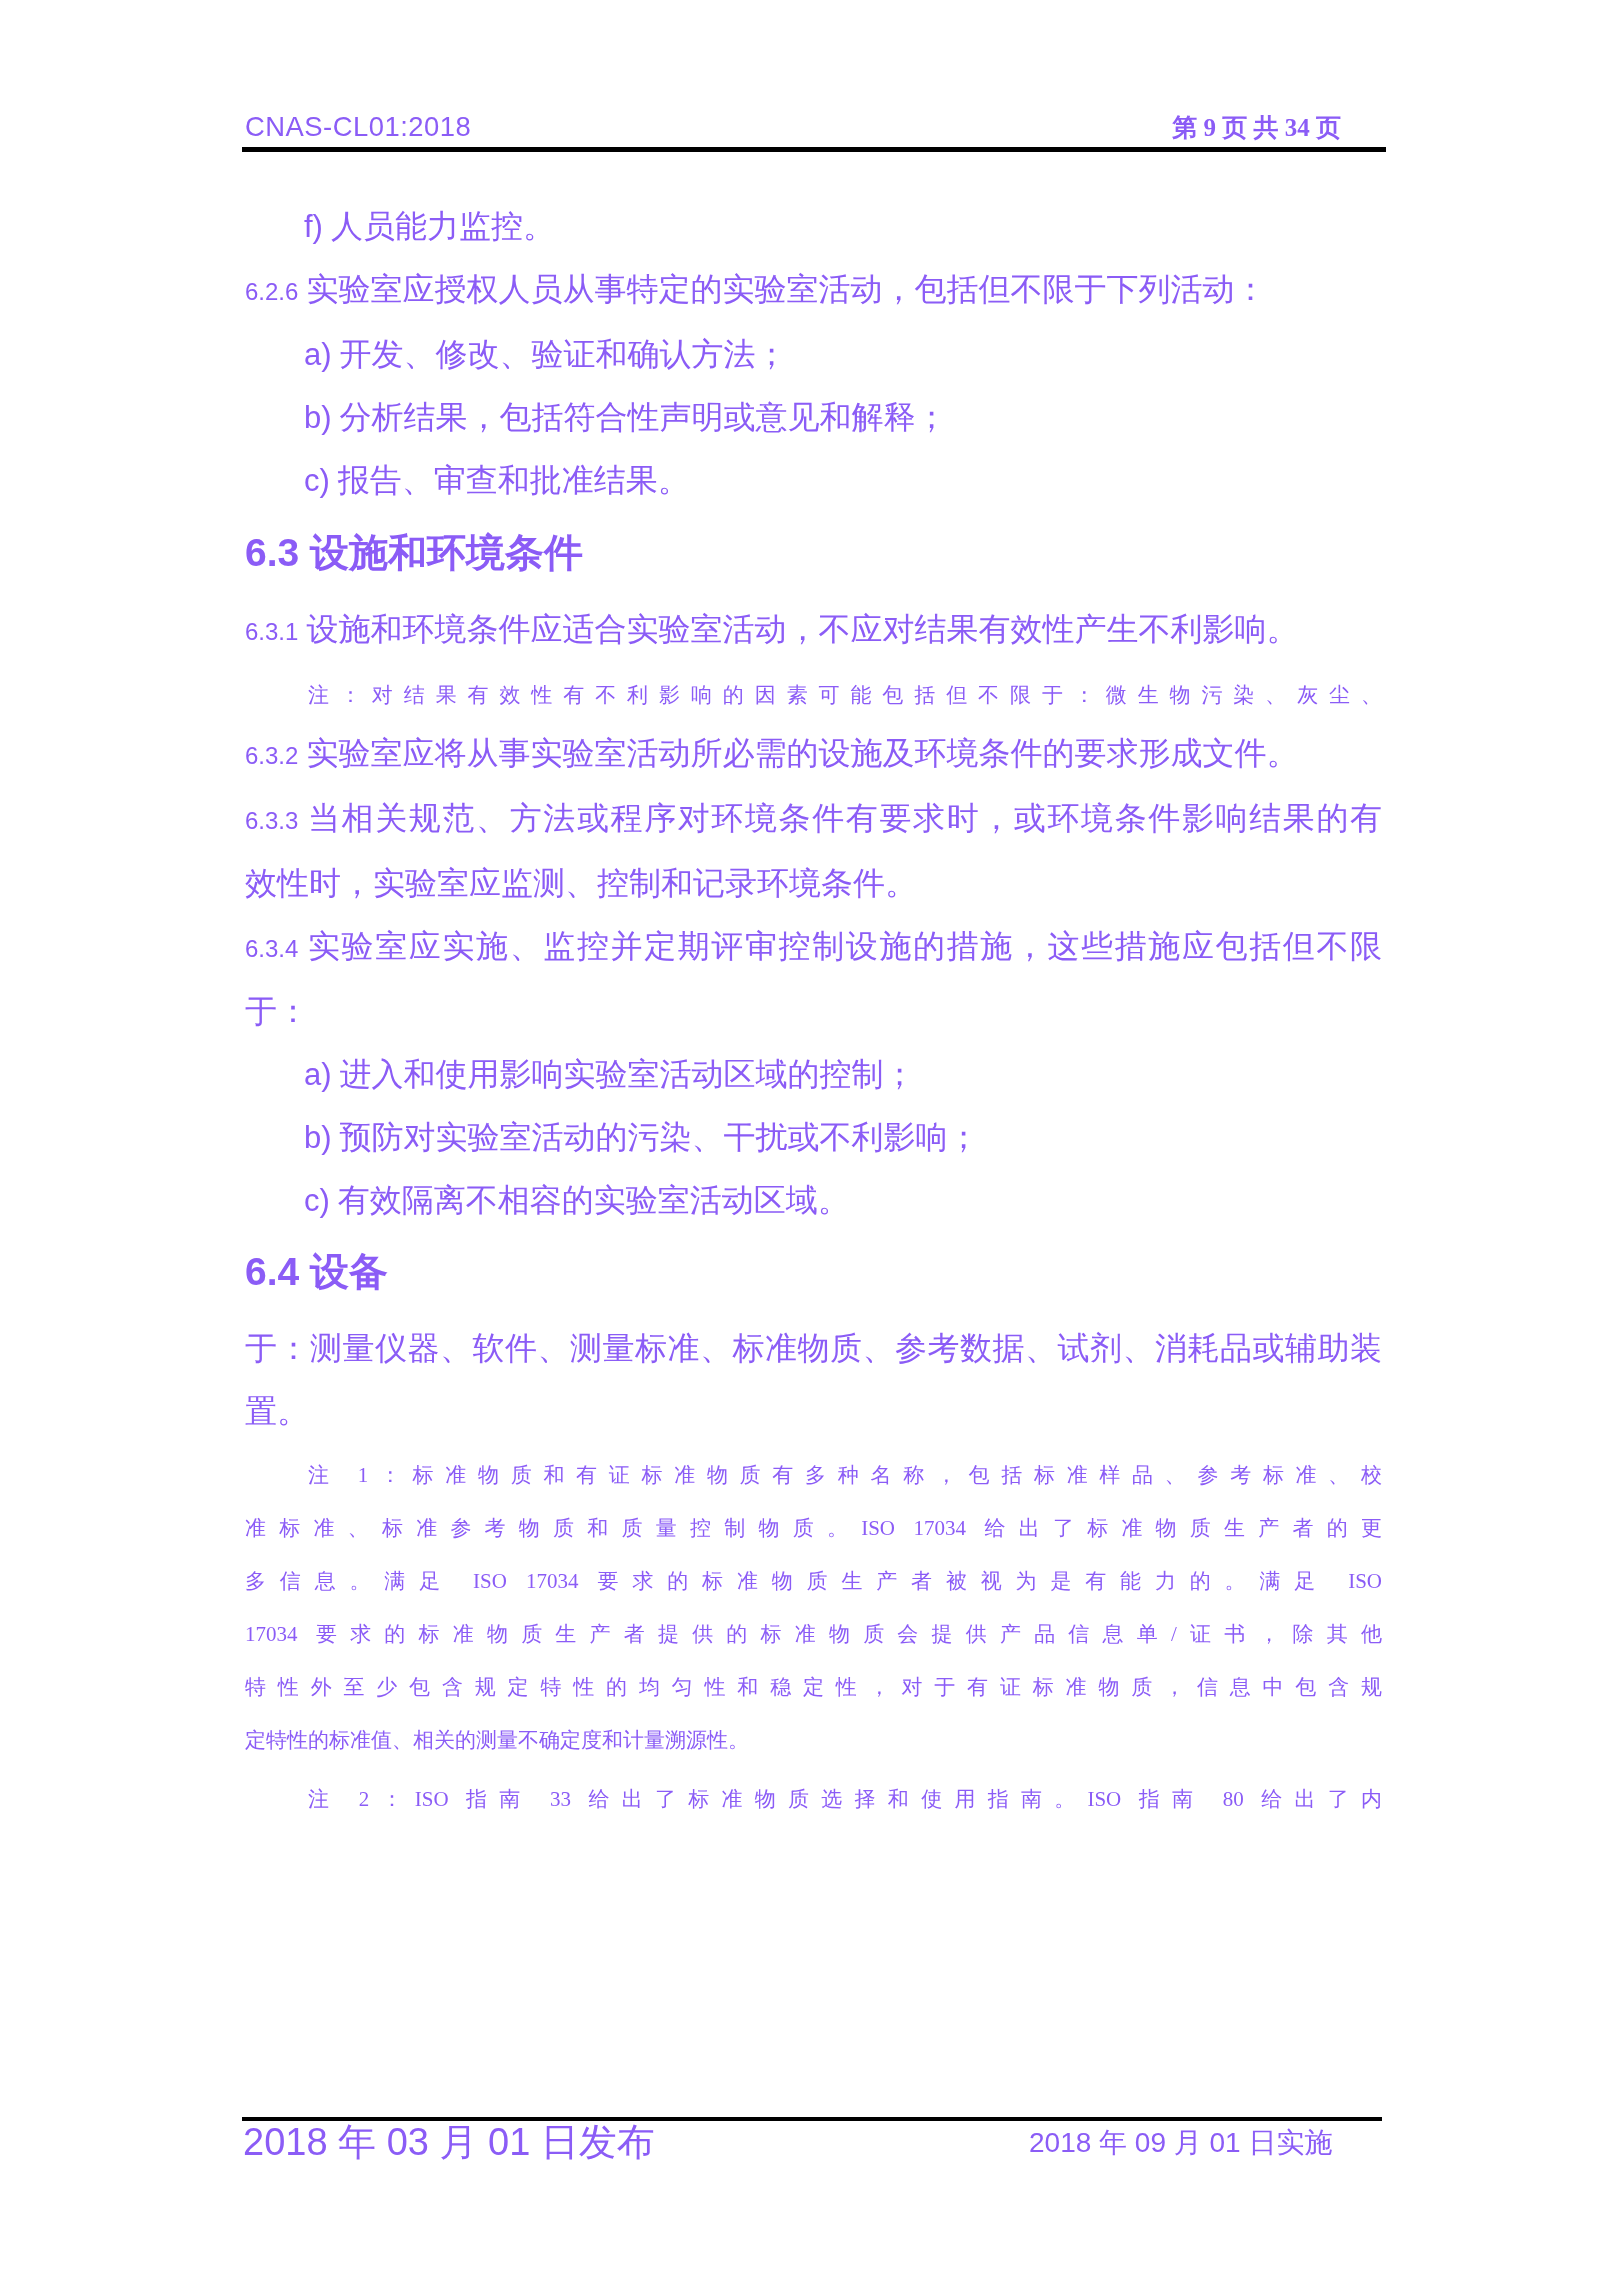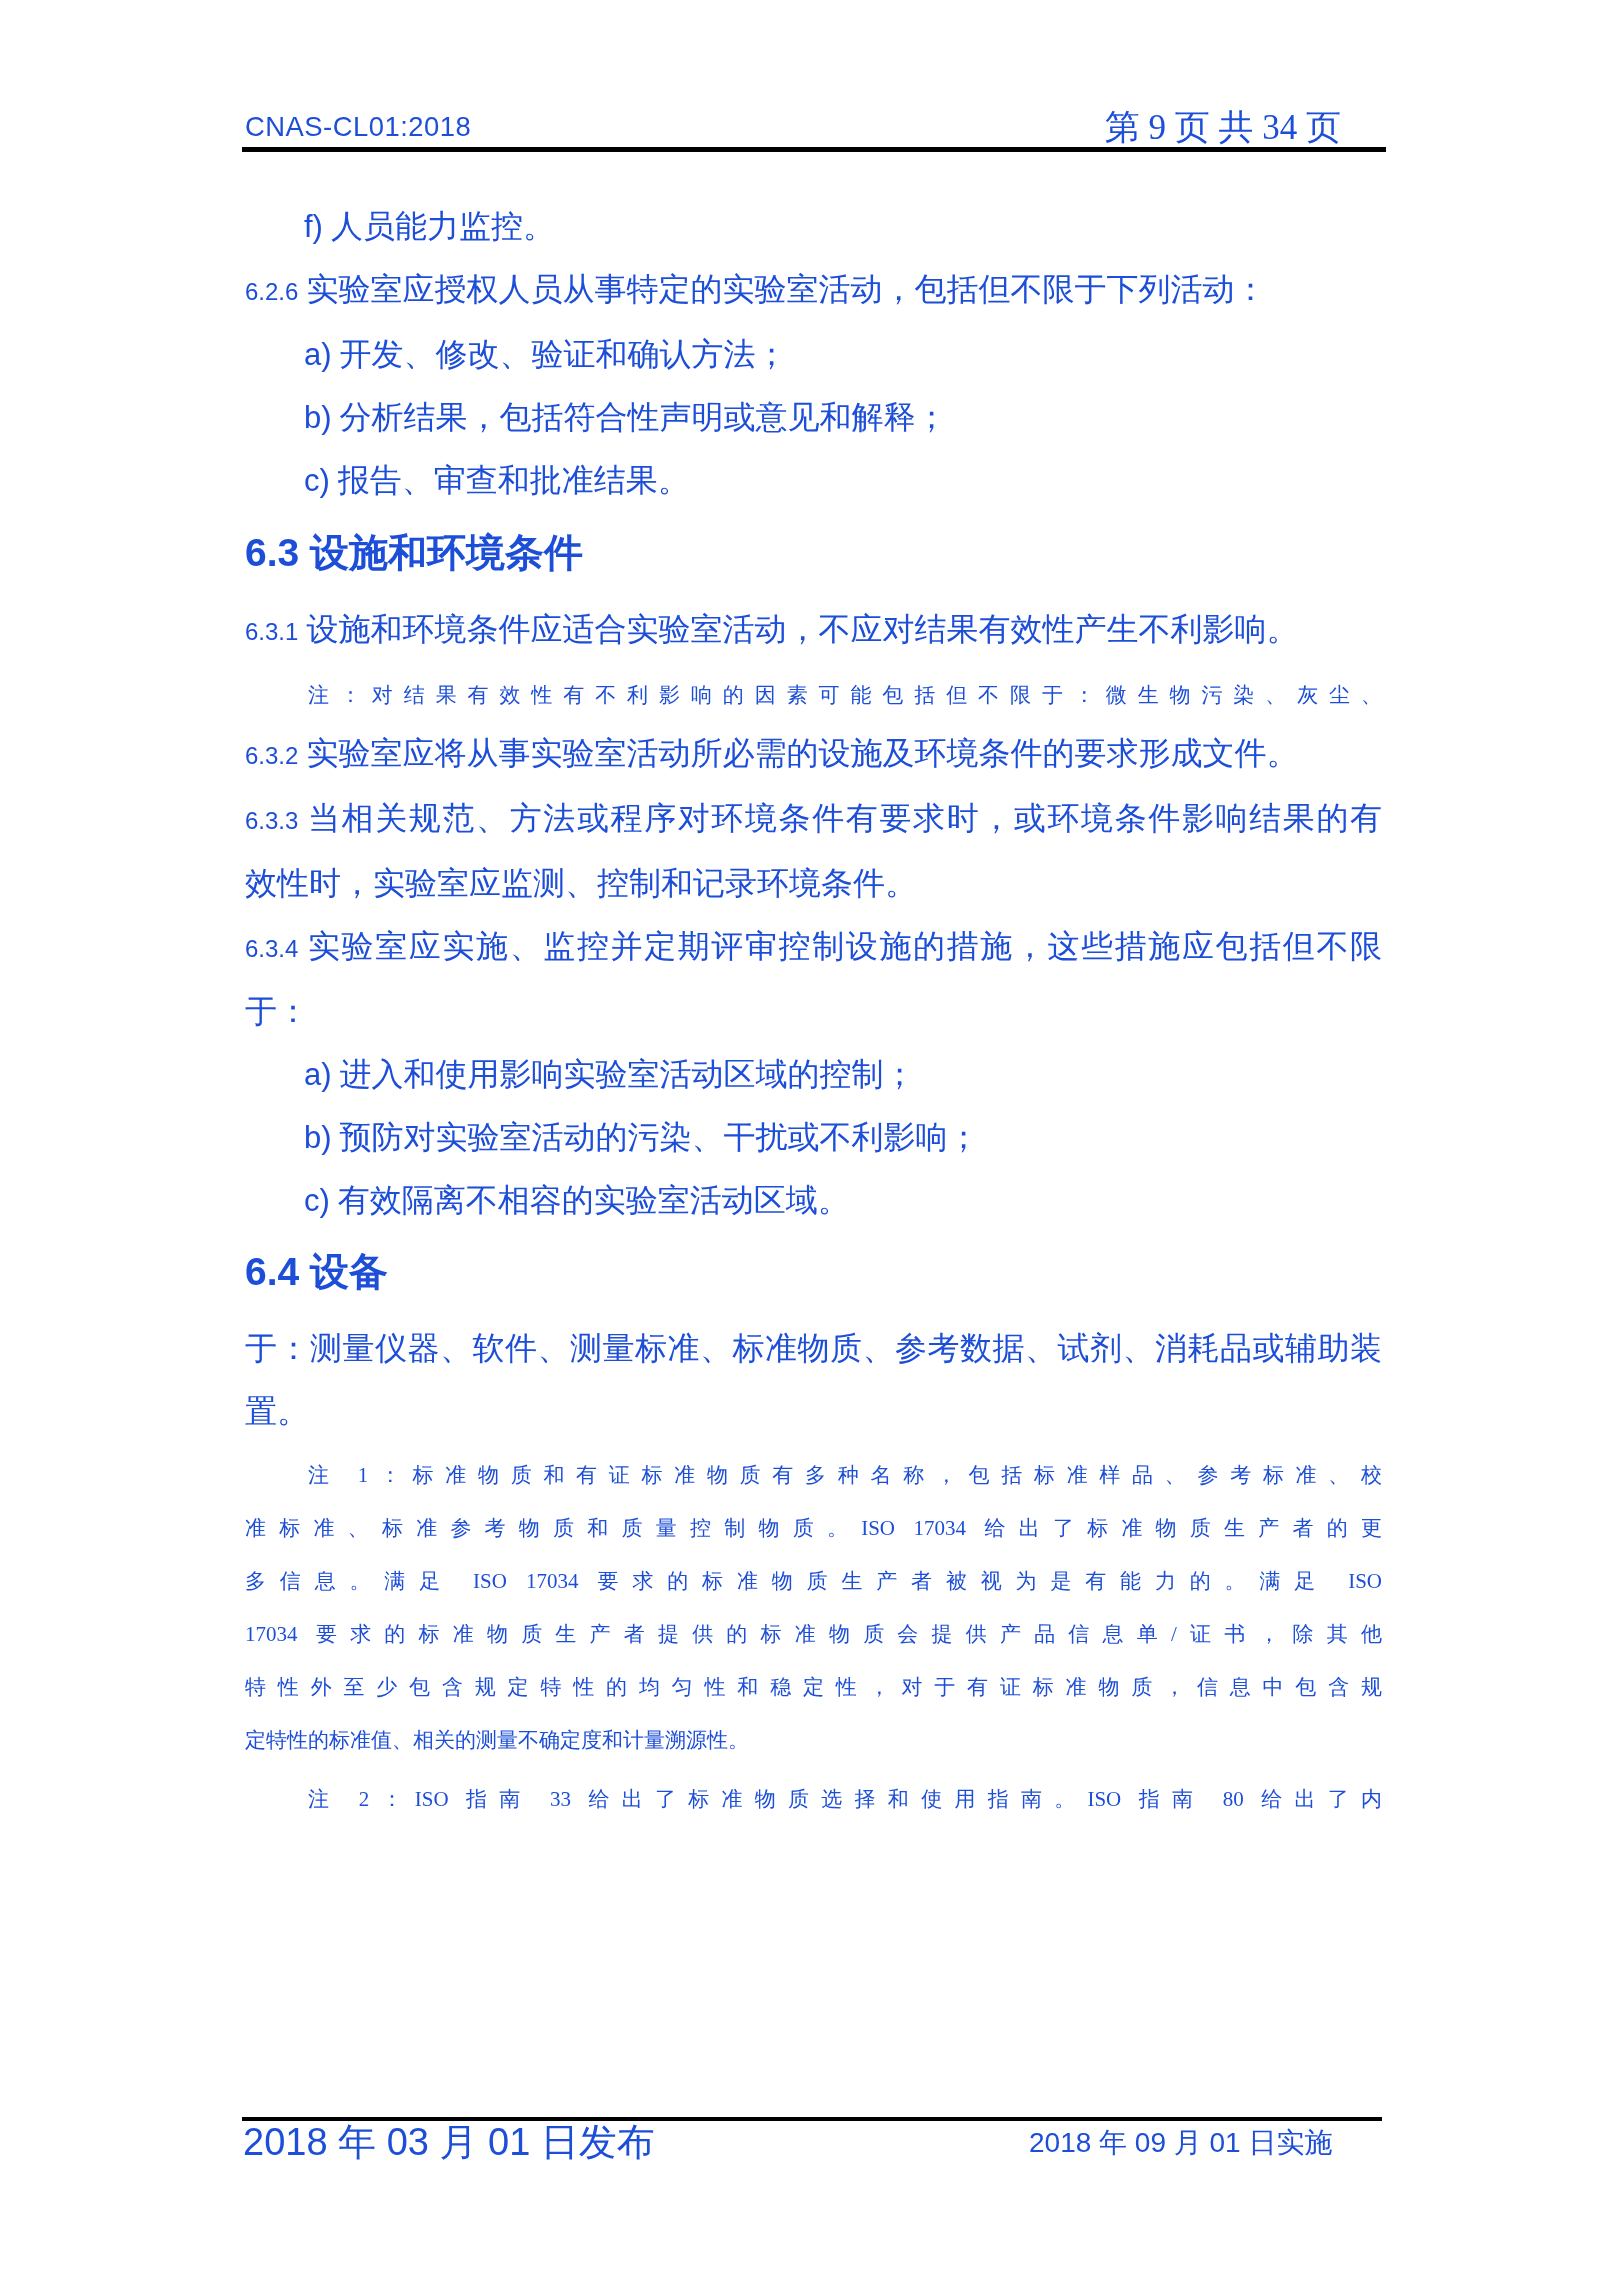--- a/index.html
+++ b/index.html
@@ -1,29 +1,29 @@
 <!DOCTYPE html>
 <html><head>
 <meta charset="utf-8">
 <style>
   html,body{margin:0;padding:0;background:#e8e8e8;}
   .page{
     position:relative;width:1621px;height:2293px;background:#ffffff;
-    color:#1d4ed8;font-family:"Liberation Serif","DejaVu Serif",serif;
+    color:#8b5cf6;font-family:"Liberation Serif","DejaVu Serif",serif;
     overflow:hidden;margin:0 auto;
   }
   
   .header-left{
     position:absolute;left:245px;top:110px;
     font-family:"Liberation Sans","DejaVu Sans",sans-serif;
     font-size:27.4px;line-height:33px;letter-spacing:0.5px;
   }
   .header-right{
     position:absolute;left:1039px;top:112px;width:302px;text-align:right;
-    font-size:35px;line-height:31px;
+    font-size:25px;line-height:31px;font-weight:bold;
   }
   .header-rule{
     position:absolute;left:242px;top:147px;width:1144px;height:4.9px;background:#000;
   }
   
   .content{
     position:absolute;left:245px;top:195px;width:1137px;
     font-size:32px;
   }
   .block{margin:0;}

